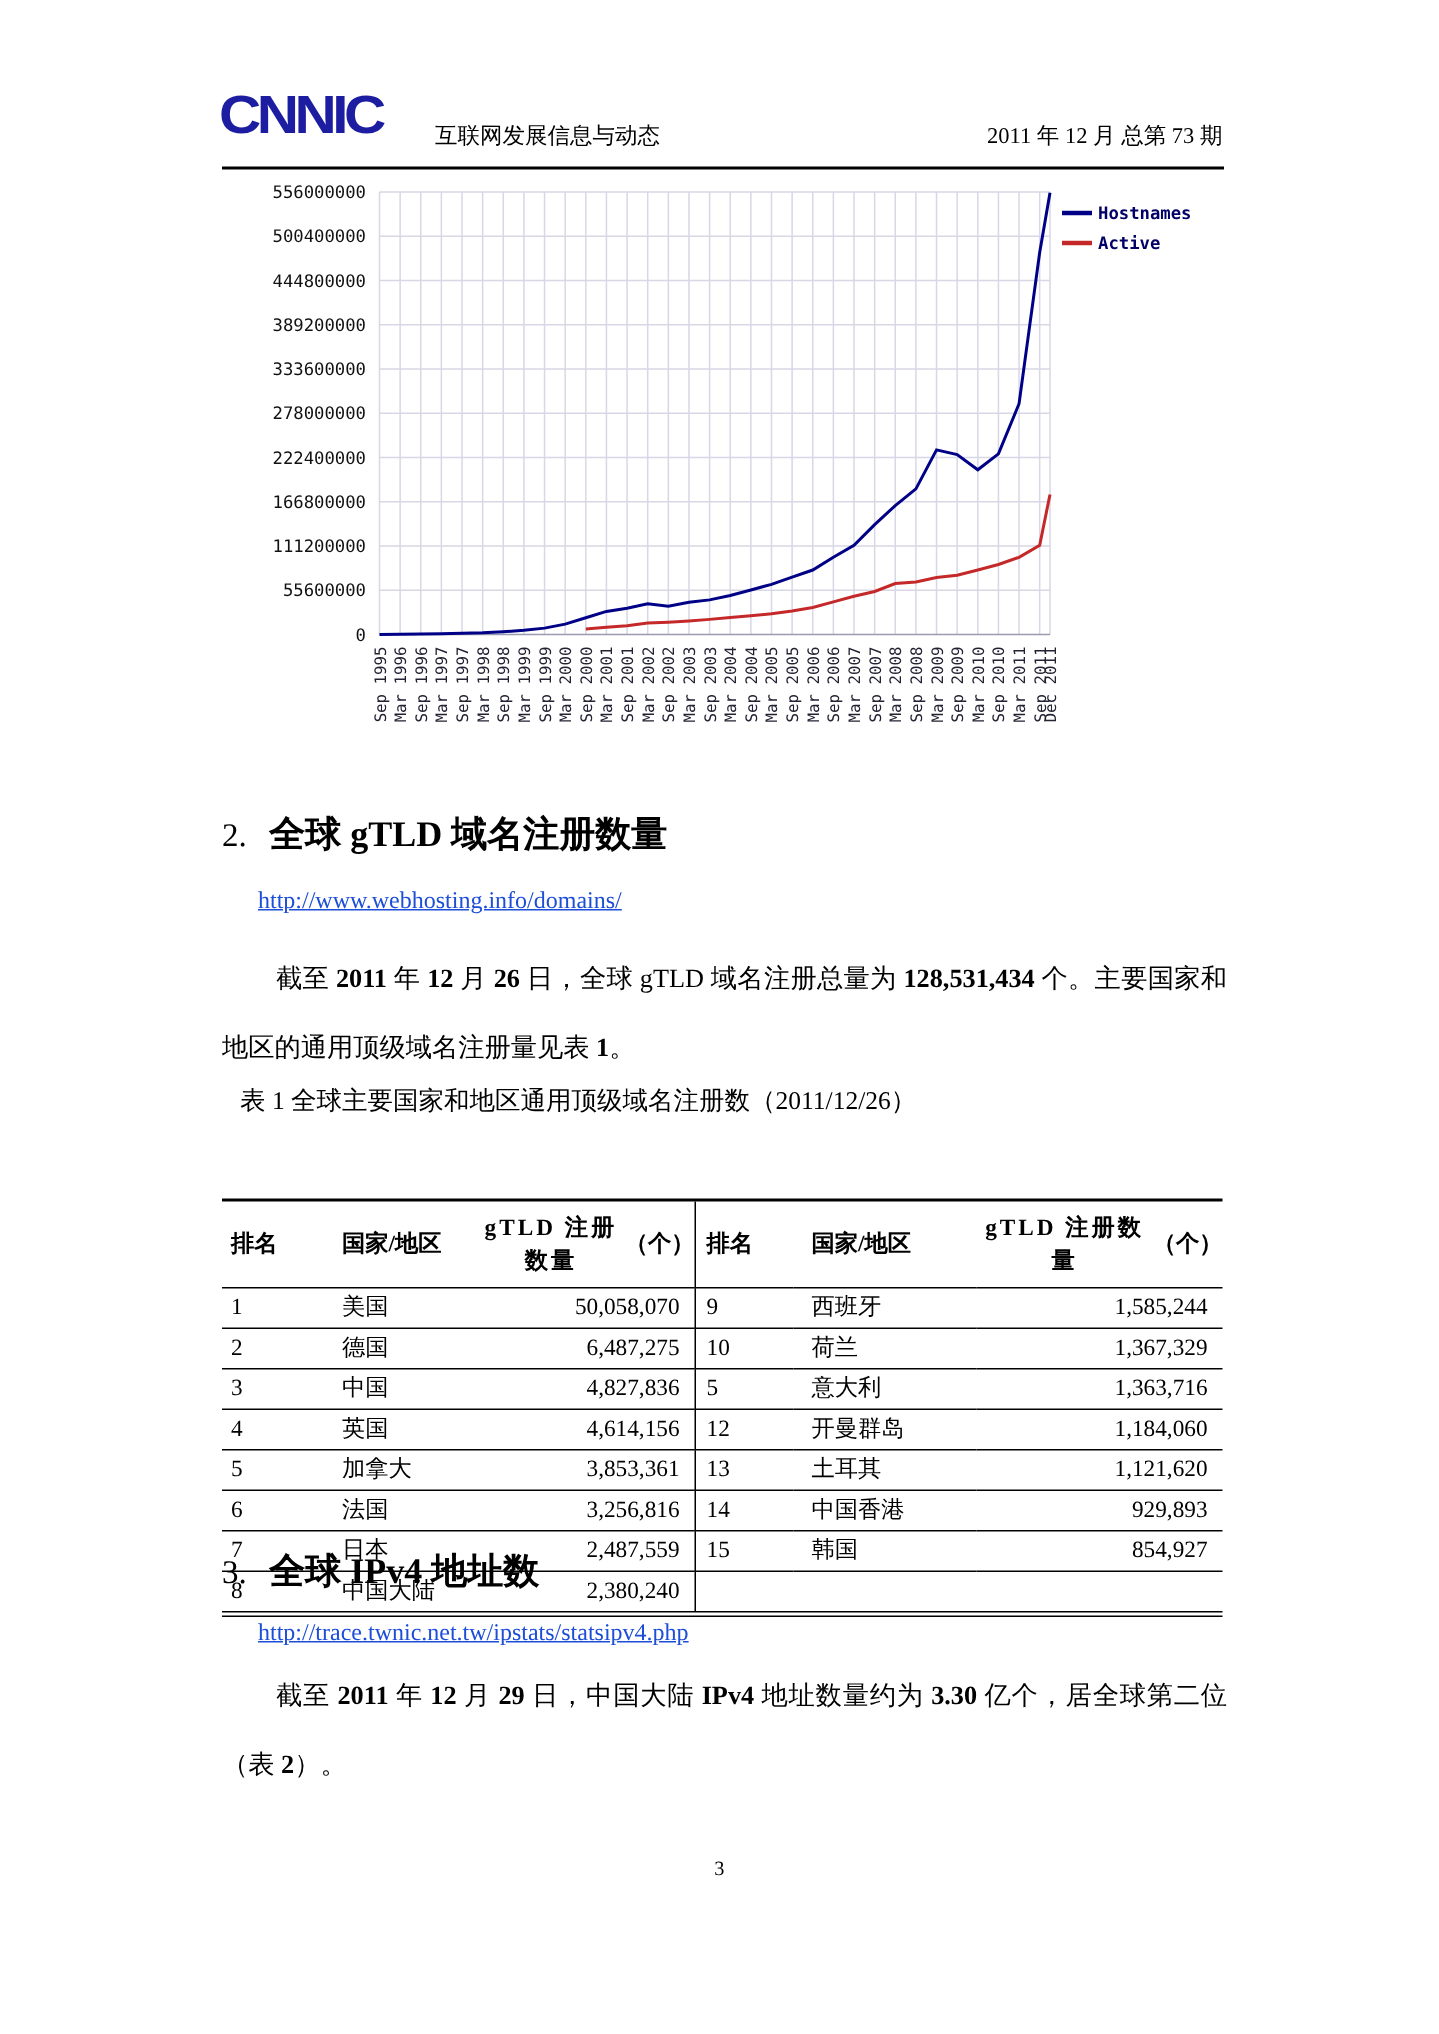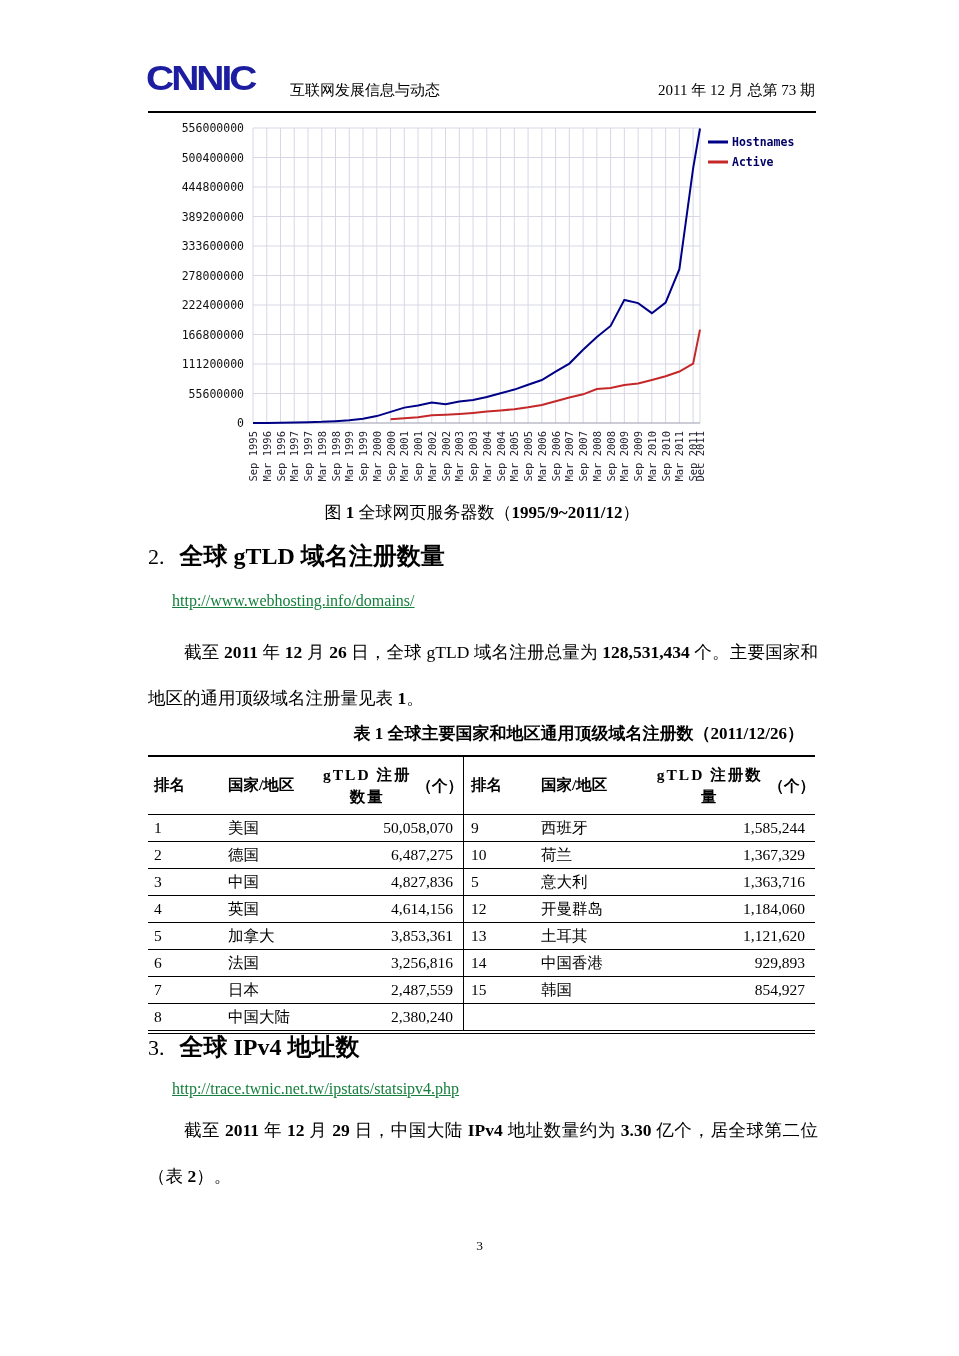--- a/index.html
+++ b/index.html
@@ -19,33 +19,33 @@
   
   .caption{position:absolute;left:148px;top:501px;width:668px;text-align:center;font-size:17px}
 
   
   .sec-h{position:absolute;left:148px;white-space:nowrap}
   .sec-h .num{font-size:22px;margin-right:15px}
   .sec-h .t{font-size:24px;font-weight:bold}
   #sec2{top:540px}
   #sec3{top:1031px}
 
-  .url{position:absolute;left:172px;font-size:16px;color:#15803d;text-decoration:underline;cursor:pointer}
+  .url{position:absolute;left:172px;font-size:16px;color:#1d4ed8;text-decoration:underline;cursor:pointer}
   #url1{top:592px}
   #url2{top:1080px}
 
   .para{position:absolute;left:148px;width:670px;font-size:17.5px;line-height:46px;
         text-align:justify;text-indent:36px}
   #para1{top:629px}
   #para2{top:1107px}
   .para b,.caption b{font-weight:bold}
 
   
-  .t1-title{position:absolute;left:136px;top:722px;width:668px;text-align:right;font-size:17px;font-weight:bold}
-  .t1{position:absolute;left:148px;top:755px;width:667px;display:grid;
+  .t1-title{position:absolute;left:160px;top:722px;width:668px;text-align:left;font-size:17px;font-weight:normal}
+  .t1{position:absolute;left:148px;top:799px;width:667px;display:grid;
       grid-template-columns:58px 112px 145px 66px 122px 164px;
       border-top:2.5px solid #000;border-bottom:4px double #000;font-size:15.5px}
   .t1 .h{font-weight:bold;border-bottom:1.5px solid #000;height:57px;display:flex;align-items:center}
   .t1 .h.two{flex-direction:row;justify-content:center;letter-spacing:2px;text-align:center}
   .t1 .h .l1{line-height:22px}
   .t1 .h .l2{line-height:20px;letter-spacing:0}
   .pl6{padding-left:6px}.pl22{padding-left:22px}.pl12{padding-left:12px}.pl7{padding-left:7px}
   .dv{border-left:1.5px solid #000}
   .t1 .c{height:26px;line-height:26px;border-bottom:1px solid #000;overflow:hidden}
   .t1 .c.num{text-align:right;padding-right:10px}
@@ -155,21 +155,20 @@
         <text x="519.123076923077" y="313" text-anchor="end" font-size="10.5" fill="#222233" transform="rotate(-90 519.123076923077 313)" font-family="&quot;DejaVu Sans Mono&quot;,monospace">Sep 2011</text>
         <text x="526" y="313" text-anchor="end" font-size="10.5" fill="#222233" transform="rotate(-90 526 313)" font-family="&quot;DejaVu Sans Mono&quot;,monospace">Dec 2011</text>
         <polyline points="75,304.9469424460432 88.75384615384615,304.8938848920863 102.50769230769231,304.73471223021585 116.26153846153846,304.5224820143885 130.01538461538462,304.2041366906475 143.76923076923077,303.83273381294964 157.52307692307693,303.14298561151077 171.27692307692308,302.2410071942446 185.03076923076924,300.75539568345323 198.7846153846154,298.1025179856115 212.53846153846155,293.85791366906477 226.2923076923077,289.613309352518 240.04615384615386,287.4910071942446 253.8,284.5728417266187 267.55384615384617,286.16456834532374 281.3076923076923,283.511690647482 295.0615384615385,281.919964028777 308.81538461538463,279.0017985611511 322.5692307692308,275.28776978417267 336.32307692307694,271.57374100719426 350.0769230769231,266.7985611510791 363.83076923076925,262.023381294964 377.5846153846154,253.5341726618705 391.33846153846156,245.57553956834533 405.0923076923077,231.78057553956836 418.84615384615387,219.04676258992805 432.6,207.90467625899282 446.3538461538462,181.9064748201439 460.10769230769233,185.08992805755395 473.8615384615385,195.1708633093525 487.61538461538464,184.5593525179856 501.3692307692308,151.13309352517987 515.123076923077,50.32374100719426 522,10.53057553956836" fill="none" stroke="#000087" stroke-width="2"></polyline>
         <polyline points="212.53846153846155,301.2859712230216 226.2923076923077,300.22482014388487 240.04615384615386,299.1636690647482 253.8,297.306654676259 267.55384615384617,296.77607913669067 281.3076923076923,295.98021582733816 295.0615384615385,294.91906474820144 308.81538461538463,293.59262589928056 322.5692307692308,292.5314748201439 336.32307692307694,291.205035971223 350.0769230769231,289.3480215827338 363.83076923076925,286.96043165467626 377.5846153846154,283.24640287769785 391.33846153846156,279.53237410071944 405.0923076923077,276.34892086330933 418.84615384615387,271.0431654676259 432.6,269.98201438848923 446.3538461538462,267.0638489208633 460.10769230769233,265.47212230215825 473.8615384615385,262.023381294964 487.61538461538464,258.30935251798564 501.3692307692308,253.5341726618705 515.123076923077,245.57553956834533 522,211.61870503597123" fill="none" stroke="#c52828" stroke-width="2"></polyline>
         <line x1="530" y1="24" x2="550" y2="24" stroke="#000087" stroke-width="3"></line>
         <text x="554" y="28" font-size="11.5" font-weight="bold" fill="#000066" font-family="&quot;DejaVu Sans Mono&quot;,monospace">Hostnames</text>
         <line x1="530" y1="44" x2="550" y2="44" stroke="#c52828" stroke-width="3"></line>
         <text x="554" y="48" font-size="11.5" font-weight="bold" fill="#000066" font-family="&quot;DejaVu Sans Mono&quot;,monospace">Active</text>
       </svg></div>
 
-  <div class="caption"><span>图 </span><b>1</b><span> 全球网页服务器数（</span><b>1995/9~2011/12</b><span>）</span></div>
 
   <div class="sec-h" id="sec2">
     <span class="num">2.</span><span class="t">全球 gTLD 域名注册数量</span>
   </div>
   <a class="url" id="url1">http://www.webhosting.info/domains/</a>
   <div class="para" id="para1"><span>截至 </span><b>2011</b><span> 年 </span><b>12</b><span> 月 </span><b>26</b><span> 日，全球 gTLD 域名注册总量为 </span><b>128,531,434</b><span> 个。主要国家和地区的通用顶级域名注册量见表 </span><b>1</b><span>。</span></div>
 
   <div class="t1-title">表 1 全球主要国家和地区通用顶级域名注册数（2011/12/26）</div>
   <div class="t1">
     <div class="h pl6">排名</div>

